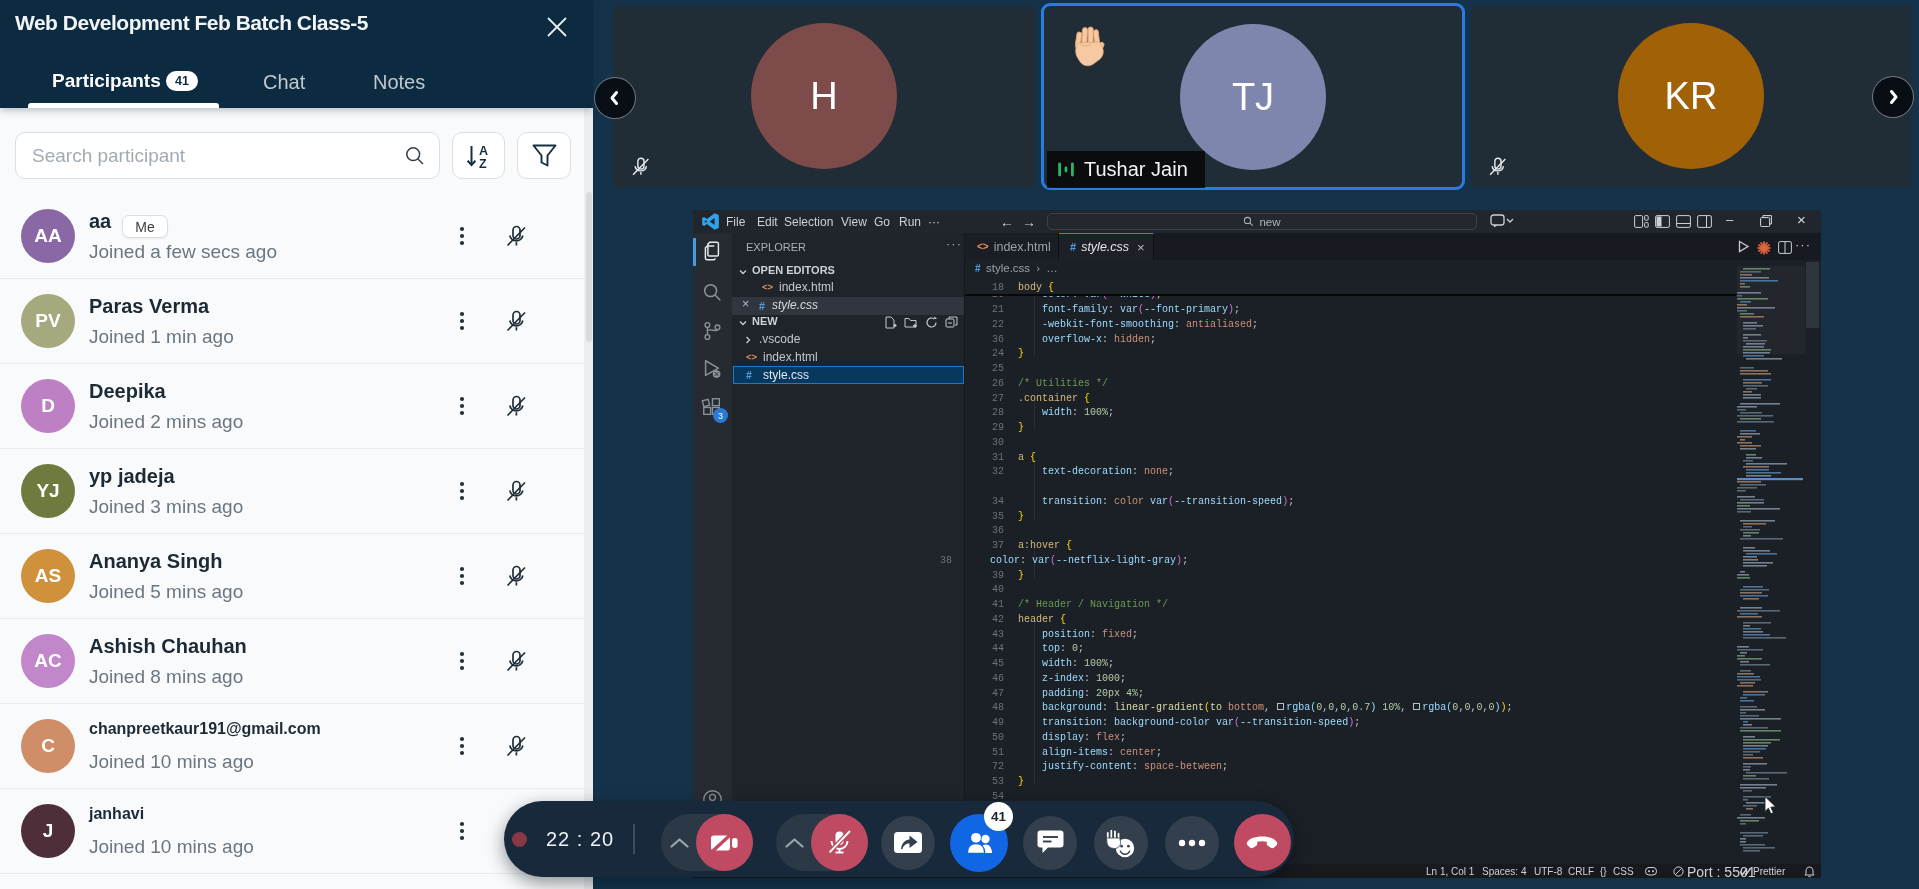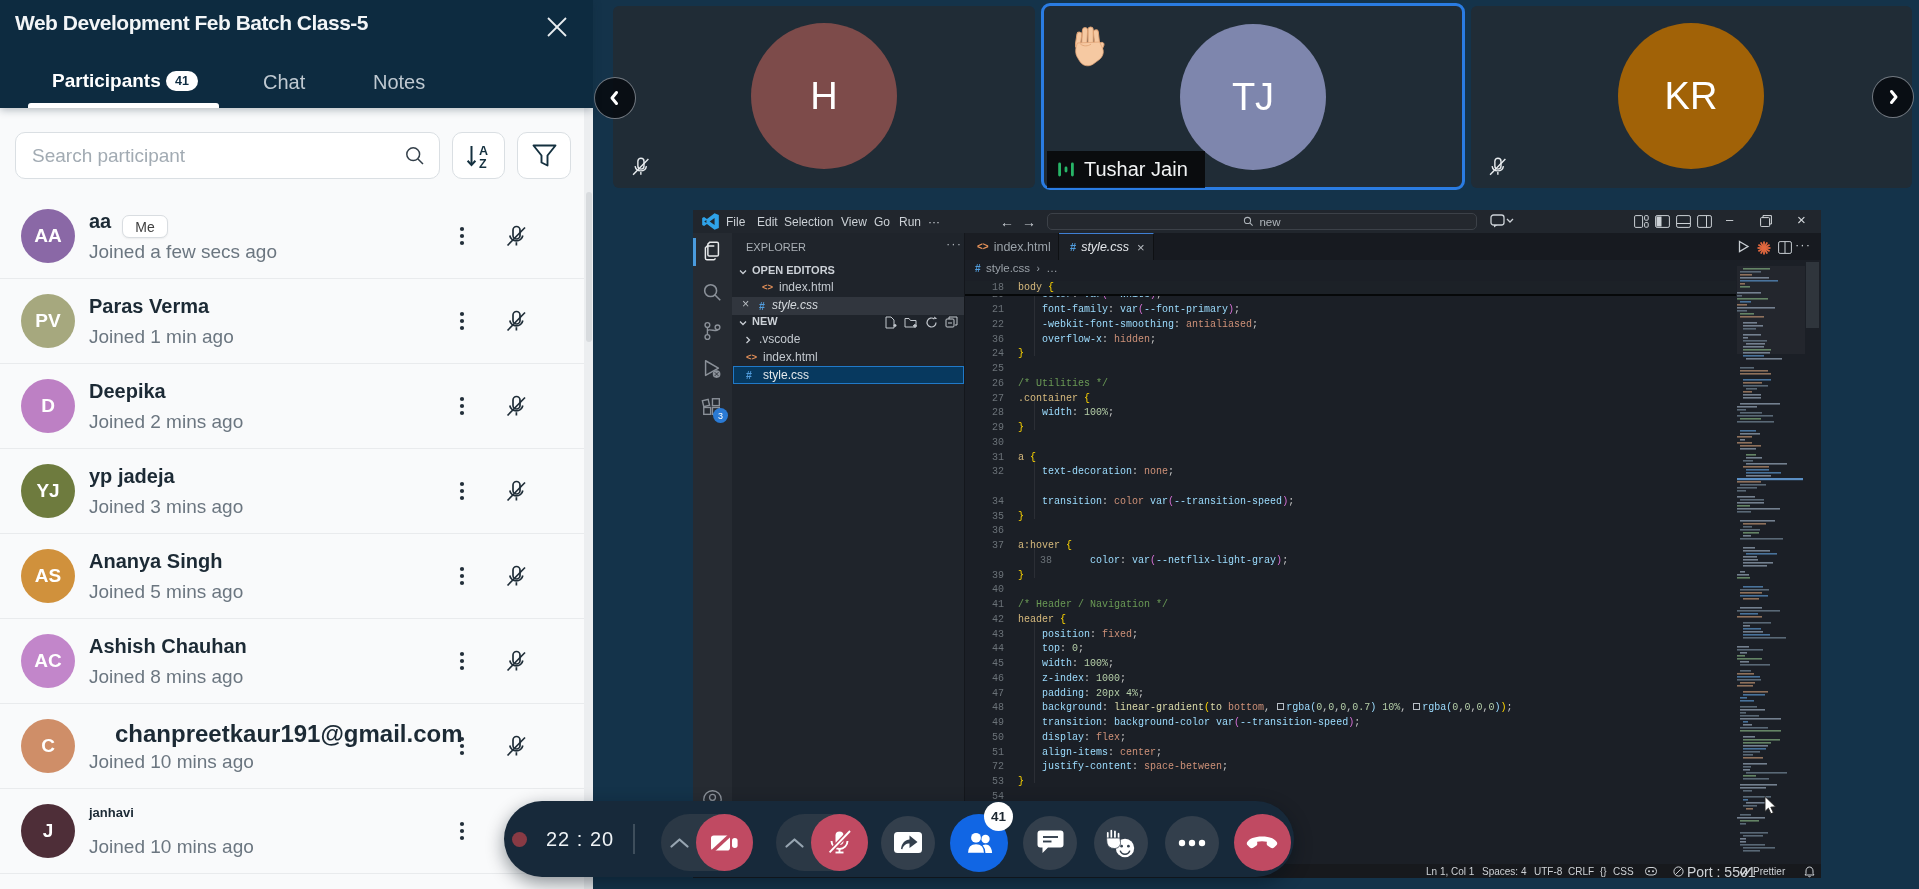--- a/index.html
+++ b/index.html
@@ -285,21 +285,21 @@
 <div class="cl" style="left:965px;top:391.73px;width:771px;overflow:hidden"><span class="num">27</span><span class="code"><span class="tS">.container </span><span class="tY">{</span></span></div>
 <div class="cl" style="left:965px;top:406.48px;width:771px;overflow:hidden"><span class="num">28</span><span class="code">    <span class="tP">width</span><span class="tW">: </span><span class="tN">100%</span><span class="tW">;</span></span></div>
 <div class="cl" style="left:965px;top:421.23px;width:771px;overflow:hidden"><span class="num">29</span><span class="code"><span class="tY">}</span></span></div>
 <div class="cl" style="left:965px;top:435.98px;width:771px;overflow:hidden"><span class="num">30</span><span class="code"></span></div>
 <div class="cl" style="left:965px;top:450.73px;width:771px;overflow:hidden"><span class="num">31</span><span class="code"><span class="tS">a </span><span class="tY">{</span></span></div>
 <div class="cl" style="left:965px;top:465.48px;width:771px;overflow:hidden"><span class="num">32</span><span class="code">    <span class="tP">text-decoration</span><span class="tW">: </span><span class="tV">none</span><span class="tW">;</span></span></div>
 <div class="cl" style="left:965px;top:494.98px;width:771px;overflow:hidden"><span class="num">34</span><span class="code">    <span class="tP">transition</span><span class="tW">: </span><span class="tV">color </span><span class="tB">var</span><span class="tM">(</span><span class="tB">--transition-speed</span><span class="tM">)</span><span class="tW">;</span></span></div>
 <div class="cl" style="left:965px;top:509.73px;width:771px;overflow:hidden"><span class="num">35</span><span class="code"><span class="tY">}</span></span></div>
 <div class="cl" style="left:965px;top:524.48px;width:771px;overflow:hidden"><span class="num">36</span><span class="code"></span></div>
 <div class="cl" style="left:965px;top:539.23px;width:771px;overflow:hidden"><span class="num">37</span><span class="code"><span class="tS">a:hover </span><span class="tY">{</span></span></div>
-<div class="cl" style="left:1013px;top:553.98px;width:771px;overflow:hidden"><span class="num">38</span><span class="code">    <span class="tP">color</span><span class="tW">: </span><span class="tB">var</span><span class="tM">(</span><span class="tB">--netflix-light-gray</span><span class="tM">)</span><span class="tW">;</span></span></div>
+<div class="cl" style="left:913px;top:553.98px;width:771px;overflow:hidden"><span class="num">38</span><span class="code">    <span class="tP">color</span><span class="tW">: </span><span class="tB">var</span><span class="tM">(</span><span class="tB">--netflix-light-gray</span><span class="tM">)</span><span class="tW">;</span></span></div>
 <div class="cl" style="left:965px;top:568.73px;width:771px;overflow:hidden"><span class="num">39</span><span class="code"><span class="tY">}</span></span></div>
 <div class="cl" style="left:965px;top:583.48px;width:771px;overflow:hidden"><span class="num">40</span><span class="code"></span></div>
 <div class="cl" style="left:965px;top:598.23px;width:771px;overflow:hidden"><span class="num">41</span><span class="code"><span class="tC">/* Header / Navigation */</span></span></div>
 <div class="cl" style="left:965px;top:612.98px;width:771px;overflow:hidden"><span class="num">42</span><span class="code"><span class="tS">header </span><span class="tY">{</span></span></div>
 <div class="cl" style="left:965px;top:627.73px;width:771px;overflow:hidden"><span class="num">43</span><span class="code">    <span class="tP">position</span><span class="tW">: </span><span class="tV">fixed</span><span class="tW">;</span></span></div>
 <div class="cl" style="left:965px;top:642.48px;width:771px;overflow:hidden"><span class="num">44</span><span class="code">    <span class="tP">top</span><span class="tW">: </span><span class="tN">0</span><span class="tW">;</span></span></div>
 <div class="cl" style="left:965px;top:657.23px;width:771px;overflow:hidden"><span class="num">45</span><span class="code">    <span class="tP">width</span><span class="tW">: </span><span class="tN">100%</span><span class="tW">;</span></span></div>
 <div class="cl" style="left:965px;top:671.98px;width:771px;overflow:hidden"><span class="num">46</span><span class="code">    <span class="tP">z-index</span><span class="tW">: </span><span class="tN">1000</span><span class="tW">;</span></span></div>
 <div class="cl" style="left:965px;top:686.73px;width:771px;overflow:hidden"><span class="num">47</span><span class="code">    <span class="tP">padding</span><span class="tW">: </span><span class="tN">20px</span><span class="tW"> </span><span class="tN">4%</span><span class="tW">;</span></span></div>
 <div class="cl" style="left:965px;top:701.48px;width:771px;overflow:hidden"><span class="num">48</span><span class="code">    <span class="tP">background</span><span class="tW">: </span><span class="tF">linear-gradient</span><span class="tY">(</span><span class="tF">to </span><span class="tV">bottom</span><span class="tW">, </span><span style="display:inline-block;width:7px;height:7px;border:1px solid #b9bfc6;margin:0 2px 0 1px"></span><span class="tB">rgba</span><span class="tB">(</span><span class="tN">0</span><span class="tW">,</span><span class="tN">0</span><span class="tW">,</span><span class="tN">0</span><span class="tW">,</span><span class="tN">0.7</span><span class="tB">)</span><span class="tW"> </span><span class="tN">10%</span><span class="tW">, </span><span style="display:inline-block;width:7px;height:7px;border:1px solid #b9bfc6;margin:0 2px 0 1px"></span><span class="tB">rgba</span><span class="tB">(</span><span class="tN">0</span><span class="tW">,</span><span class="tN">0</span><span class="tW">,</span><span class="tN">0</span><span class="tW">,</span><span class="tN">0</span><span class="tB">)</span><span class="tY">)</span><span class="tW">;</span></span></div>
@@ -669,40 +669,40 @@
 <div class="a" style="left:504px;top:648.5px;">
       <svg width="24" height="24" viewBox="0 0 24 24" fill="none">
 <rect x="9" y="2.5" width="7" height="12.5" rx="3.5" stroke="#1f2d38" stroke-width="1.7"></rect>
 <path d="M5.8 11.5 a6.6 6.6 0 0 0 13 0" stroke="#1f2d38" stroke-width="1.7" fill="none"></path>
 <line x1="12.4" y1="18.2" x2="12.4" y2="21.5" stroke="#1f2d38" stroke-width="1.7"></line>
 <line x1="3.5" y1="21.5" x2="21" y2="3.5" stroke="#1f2d38" stroke-width="1.7"></line>
 </svg>
     </div>
 <div class="a" style="left:0px;top:618px;width:584px;height:1px;background:#e9ebed;"></div>
 <div class="a" style="left:21px;top:718.5px;width:54px;height:54px;background:#cf8e68;border-radius:50%;color:#fff;font-size:19px;font-weight:bold;display:flex;align-items:center;justify-content:center;">C</div>
-<div class="a" style="left:89px;top:719.5px;color:#1c2a35;font-size:24px;font-weight:bold;margin-left:26px;">chanpreetkaur191@gmail.com</div>
+<div class="a" style="left:89px;top:719.5px;color:#1c2a35;font-size:16px;font-weight:bold;">chanpreetkaur191@gmail.com</div>
 <div class="a" style="left:89px;top:750.5px;color:#6b7680;font-size:19px;">Joined 10 mins ago</div>
 <div class="a" style="left:459px;top:735.5px;">
       <svg width="6" height="20" viewBox="0 0 6 20">
         <circle cx="3" cy="3" r="2.1" fill="#232f3a"></circle>
         <circle cx="3" cy="10" r="2.1" fill="#232f3a"></circle>
         <circle cx="3" cy="17" r="2.1" fill="#232f3a"></circle>
       </svg>
     </div>
 <div class="a" style="left:504px;top:733.5px;">
       <svg width="24" height="24" viewBox="0 0 24 24" fill="none">
 <rect x="9" y="2.5" width="7" height="12.5" rx="3.5" stroke="#1f2d38" stroke-width="1.7"></rect>
 <path d="M5.8 11.5 a6.6 6.6 0 0 0 13 0" stroke="#1f2d38" stroke-width="1.7" fill="none"></path>
 <line x1="12.4" y1="18.2" x2="12.4" y2="21.5" stroke="#1f2d38" stroke-width="1.7"></line>
 <line x1="3.5" y1="21.5" x2="21" y2="3.5" stroke="#1f2d38" stroke-width="1.7"></line>
 </svg>
     </div>
 <div class="a" style="left:0px;top:703px;width:584px;height:1px;background:#e9ebed;"></div>
 <div class="a" style="left:21px;top:803.5px;width:54px;height:54px;background:#4e2e38;border-radius:50%;color:#fff;font-size:19px;font-weight:bold;display:flex;align-items:center;justify-content:center;">J</div>
-<div class="a" style="left:89px;top:804.5px;color:#1c2a35;font-size:13px;font-weight:bold;">janhavi</div>
+<div class="a" style="left:89px;top:804.5px;color:#1c2a35;font-size:16px;font-weight:bold;">janhavi</div>
 <div class="a" style="left:89px;top:835.5px;color:#6b7680;font-size:19px;">Joined 10 mins ago</div>
 <div class="a" style="left:459px;top:820.5px;">
       <svg width="6" height="20" viewBox="0 0 6 20">
         <circle cx="3" cy="3" r="2.1" fill="#232f3a"></circle>
         <circle cx="3" cy="10" r="2.1" fill="#232f3a"></circle>
         <circle cx="3" cy="17" r="2.1" fill="#232f3a"></circle>
       </svg>
     </div>
 <div class="a" style="left:0px;top:788px;width:584px;height:1px;background:#e9ebed;"></div>
 <div class="a" style="left:0px;top:873px;width:584px;height:1px;background:#e9ebed;"></div>

